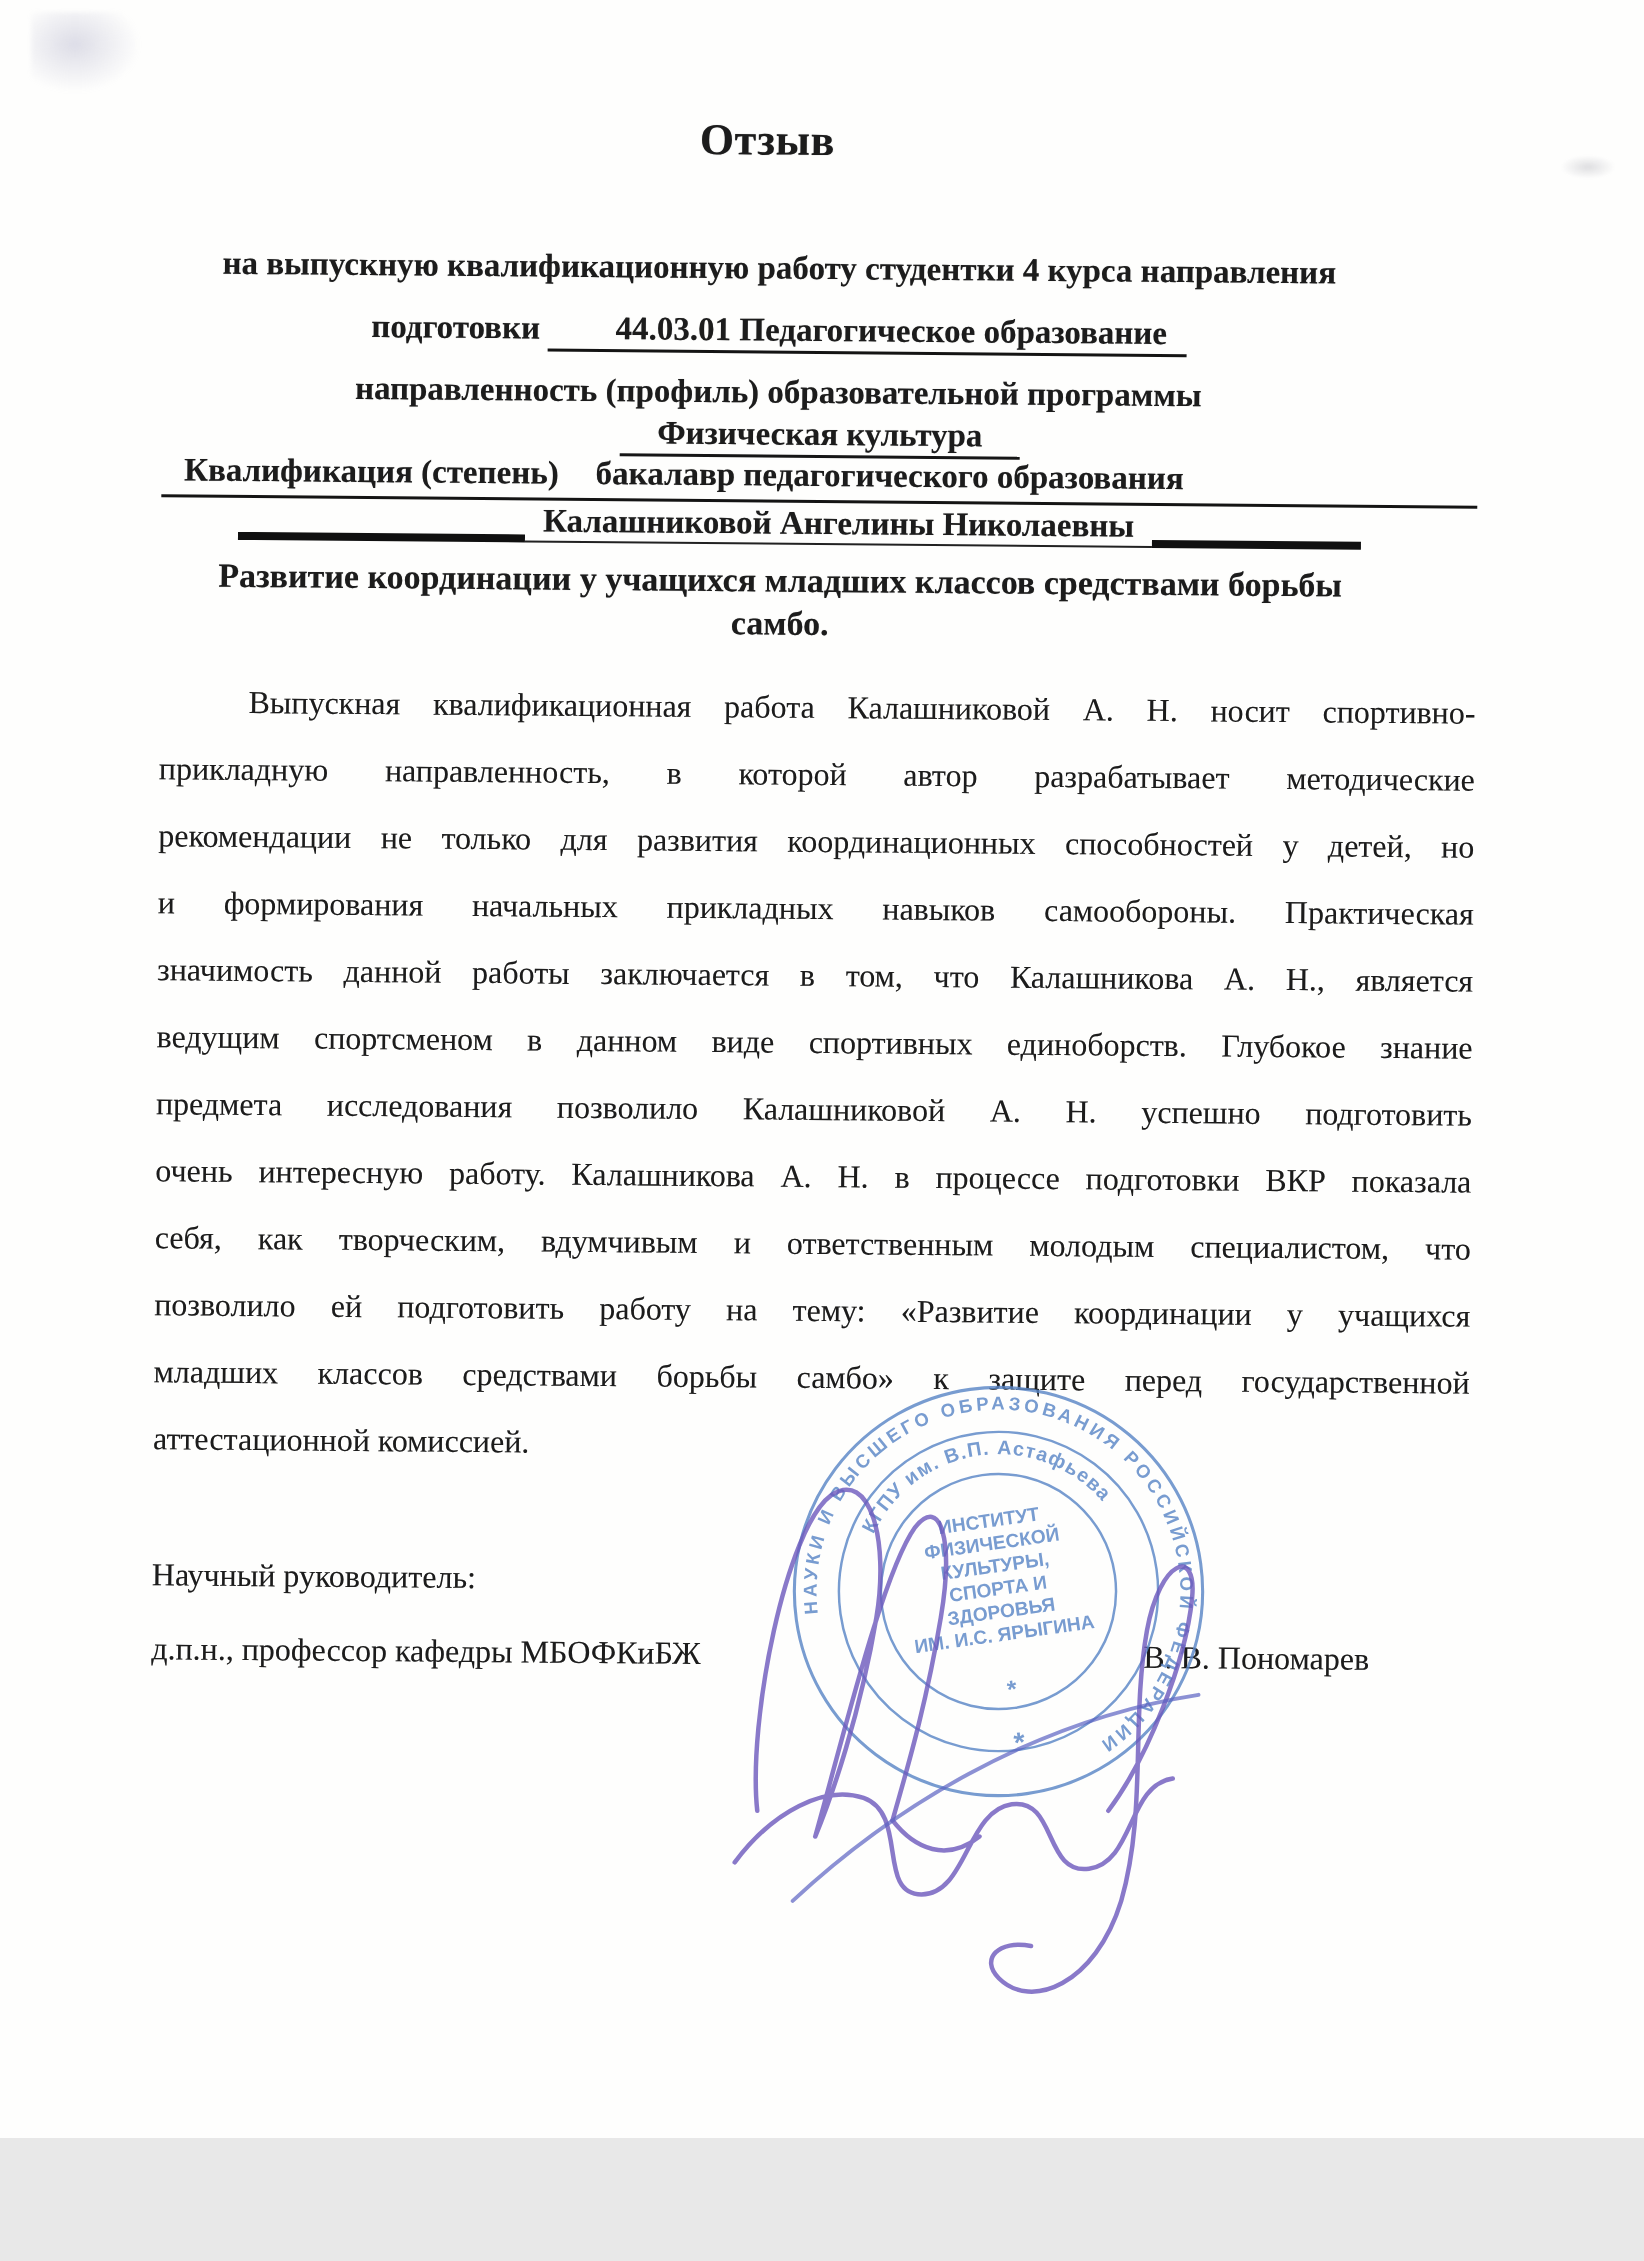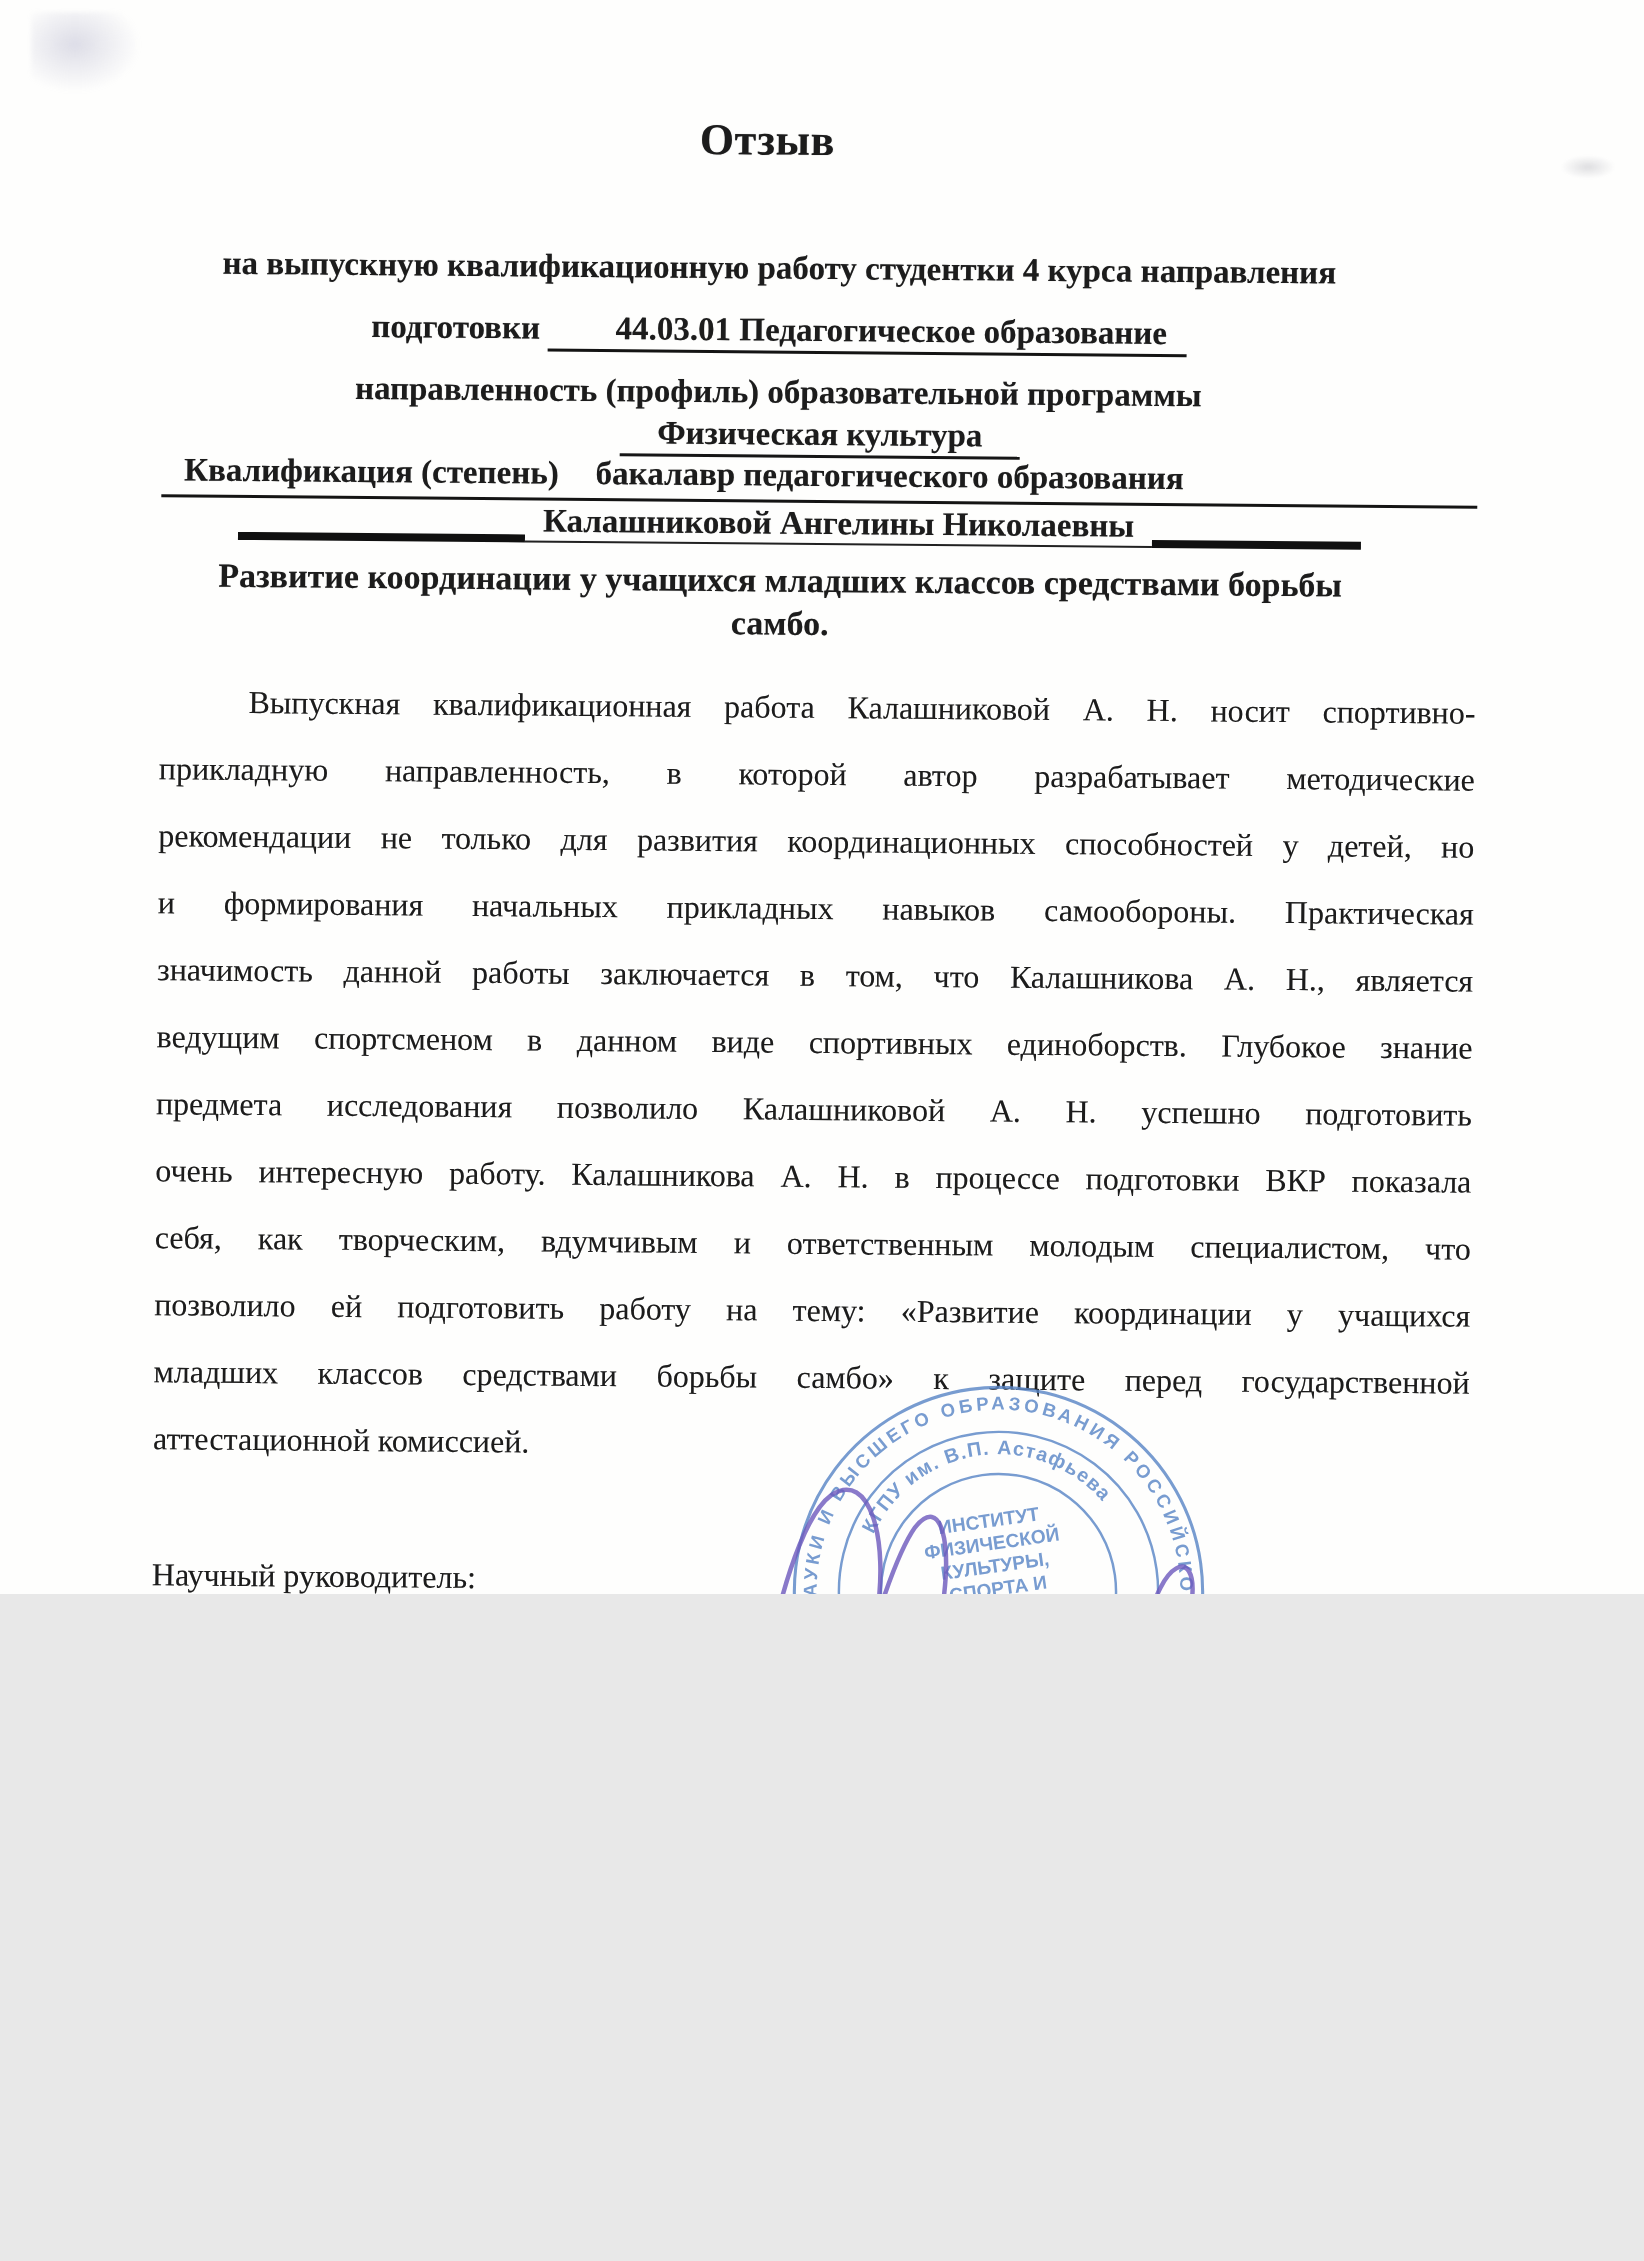--- a/index.html
+++ b/index.html
@@ -1,17 +1,17 @@
 <!DOCTYPE html>
 <html style="font-size:10.3px"><head>
 <meta charset="utf-8">
 <style>
   html,body{margin:0;padding:0;background:#e8e8e8;}
   .page{
-    position:relative; width:1644px; height:1594px;
+    position:relative; width:1644px; height:2138px;
     background:#fefefdff; overflow:hidden;
     font-family:"Liberation Serif","DejaVu Serif",serif;
     color:#1c1c1c;
   }
   .smudge{position:absolute; pointer-events:none;}
   .s1{left:31px; top:11.6px; width:110px; height:81px;
       background:radial-gradient(ellipse at 40% 40%, rgba(168,168,196,.38), rgba(255,255,255,0) 70%);
       filter:blur(1.9px);}
   .s2{left:1562px; top:156px; width:52px; height:22px;
       background:radial-gradient(ellipse, rgba(150,150,162,.30), rgba(255,255,255,0) 75%);

